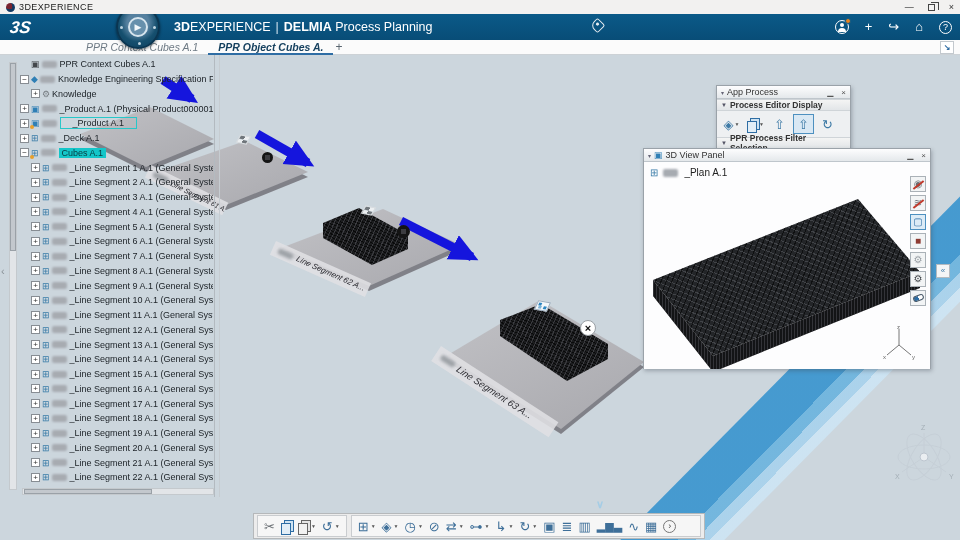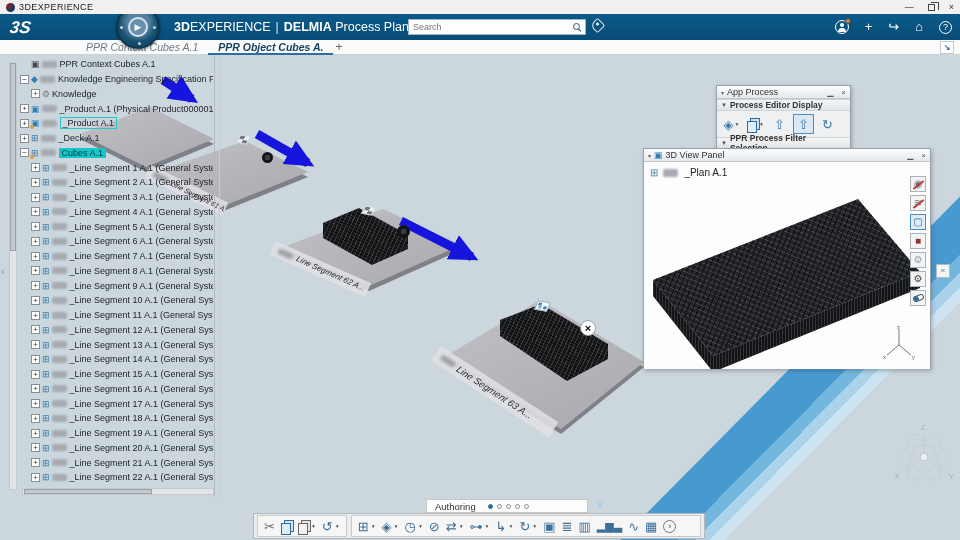--- a/index.html
+++ b/index.html
@@ -83,21 +83,21 @@
   .left-chevron { position:absolute; left:1px; top:210px; color:#8a9298; font-size:11px; z-index:5; }
   .tree { position:absolute; left:20px; top:2px; width:193px; height:431px; overflow:hidden; z-index:4; }
   .trow { display:flex; align-items:center; height:14.75px; white-space:nowrap; }
   .exp { width:9px; height:9px; border:1px solid #878d93; background:#fff; font-size:8px; line-height:7px; text-align:center; color:#333; margin-right:2px; flex:0 0 9px; }
   .exp.hide { visibility:hidden; }
   .ticon { font-size:9px; margin-right:2px; position:relative; line-height:10px; }
   .ticon.badge::after { content:""; position:absolute; width:4px; height:4px; background:#e8a02c; border-radius:50%; left:-1px; bottom:-1px; }
   .tblur { width:15px; height:7px; background:#a7abb1; border-radius:2px; filter:blur(1.3px); margin-right:3px; flex:0 0 15px; }
   .tlbl { font-size:9px; color:#20262b; }
   .tlbl.sel { background:#14c6c9; color:#073b40; padding:0 3px; }
-  .tlbl.boxed { border:1px solid #27c7c9; padding:0 2px; }
+  .tlbl.boxed { border:1px solid #27c7c9; padding:0 12px; }
   .ind1 { margin-left:11px; }
 
   
   .panel { position:absolute; background:#f4f5f6; border:1px solid #9aa2a9; box-shadow:1px 2px 4px rgba(60,70,80,.35); z-index:6; }
   .ptitle { height:13px; background:linear-gradient(#fdfdfe,#e4e8eb); border-bottom:1px solid #bfc6cc; display:flex; align-items:center; font-size:9px; color:#333; padding:0 4px; gap:3px; }
   .ptitle .tri { font-size:6px; color:#667; }
   .ptitle .ttl { font-size:9px; }
   .ptitle .spacer { flex:1; }
   .ptitle .pbtn { font-size:8px; color:#555; margin-left:5px; }
   .sect { height:12px; background:linear-gradient(#f4f4f4,#e2e5e8); border-top:1px solid #cfd4d8; border-bottom:1px solid #cfd4d8; display:flex; align-items:center; gap:3px; padding:0 4px; font-size:8.5px; font-weight:bold; color:#333; }
@@ -173,24 +173,20 @@
     <span class="brand-logo">3S</span>
     <div class="compass">
       <span class="compass-tick" style="left:20px; top:2px;"></span>
       <span class="compass-tick" style="left:20px; bottom:2px;"></span>
       <span class="compass-tick" style="left:2px; top:19px;"></span>
       <span class="compass-tick" style="right:2px; top:19px;"></span>
       <div class="compass-inner">▶</div>
     </div>
     <div class="app-title">
       <b>3D</b><span>EXPERIENCE</span><span class="sep">|</span><b>DELMIA</b>&nbsp;<span>Process Planning</span>
-    </div>
-    <div class="searchbox">
-      <input type="text" placeholder="Search" style="">
-      <span class="mag"></span>
     </div>
     <span class="tag-icon"></span>
     <div class="appbar-right">
       <span class="abtn user-icon">
           <span class="user-badge"></span>
         </span>
       <span class="abtn">+</span>
       <span class="abtn">↪</span>
       <span class="abtn">⌂</span>
       <span class="abtn help-icon">?</span>
@@ -525,30 +521,20 @@
           </g>
           <g fill="#666" font-size="6" font-family="Liberation Sans, sans-serif">
             <text x="15" y="4">z</text>
               <text x="1" y="34">x</text>
               <text x="30" y="34">y</text>
           </g>
         </svg>
       </div>
     </div>
 
-    <div class="status-pill">
-      <span class="slbl">Authoring</span>
-      <span style="display:flex; gap:4px;" id="dots">
-          <span class="pdot on"></span>
-          <span class="pdot"></span>
-          <span class="pdot"></span>
-          <span class="pdot"></span>
-          <span class="pdot"></span>
-        </span>
-    </div>
     <span class="status-chevron">∨</span>
 
     <div class="toolbar">
       <div class="tb-group" id="tbg1">
           <span class="tbtn gray">✂</span>
           <span class="tbtn">
             <span class="pages blue"></span>
           </span>
           <span class="tbtn">
             <span class="pages"></span>

